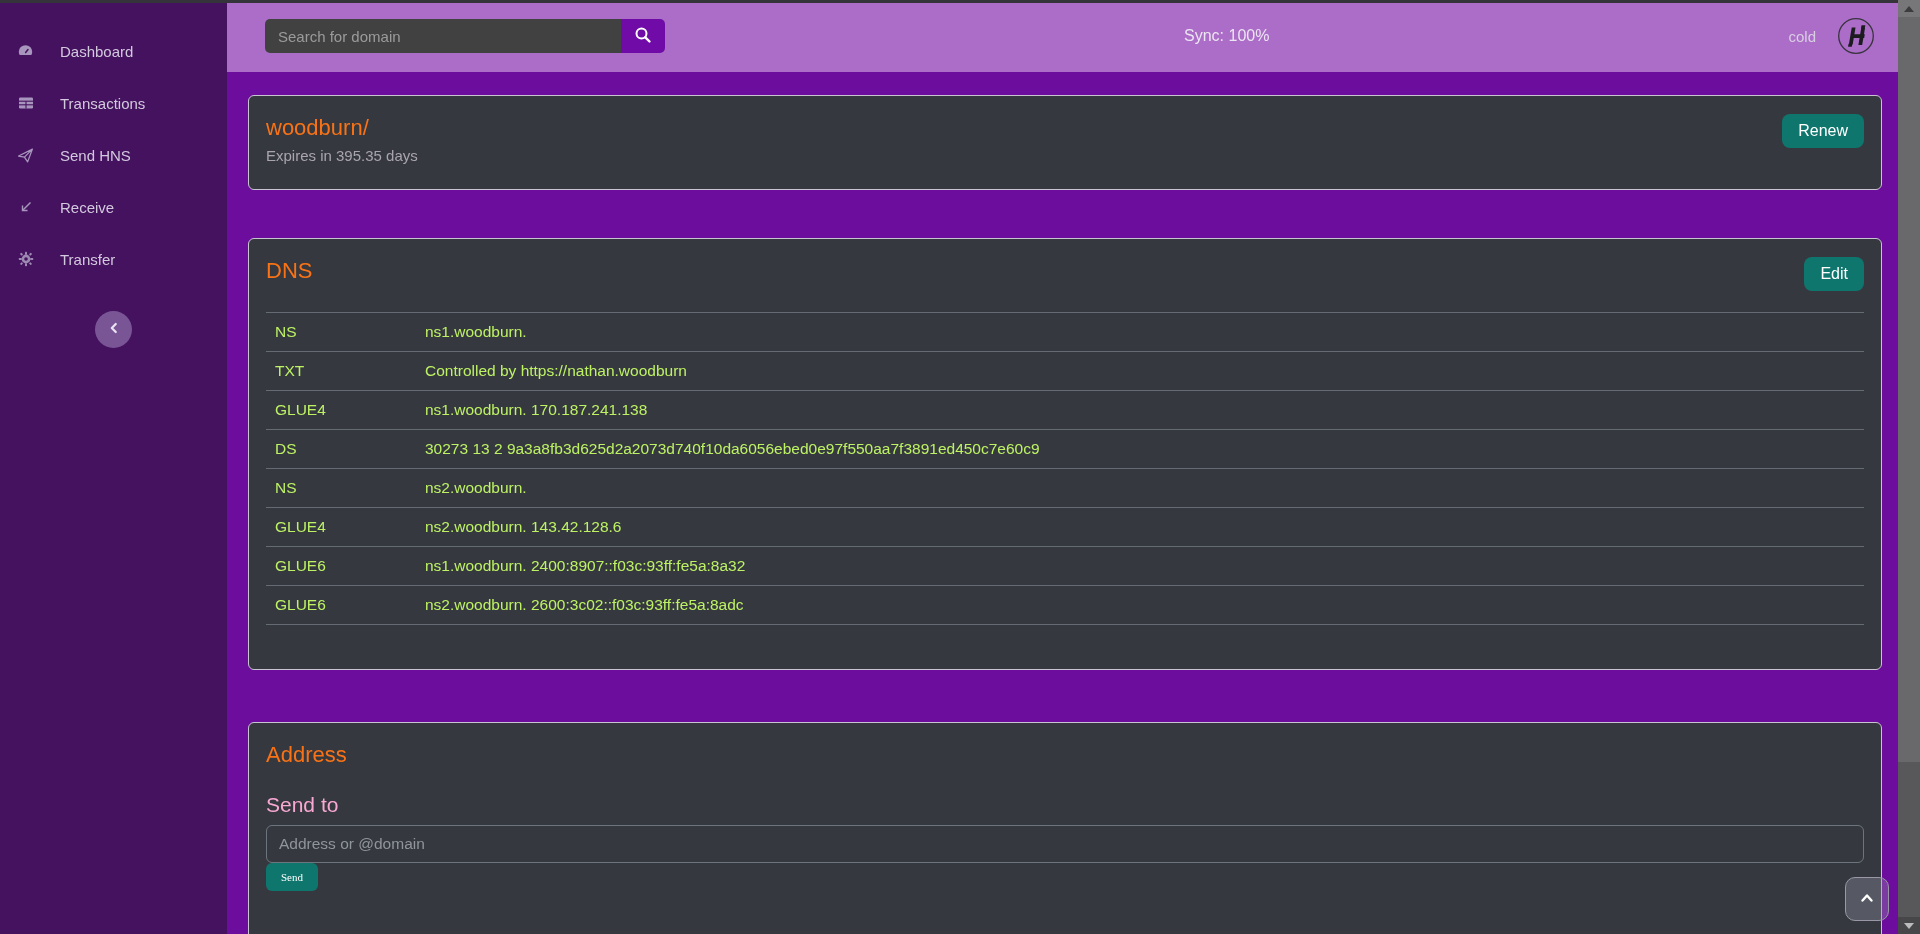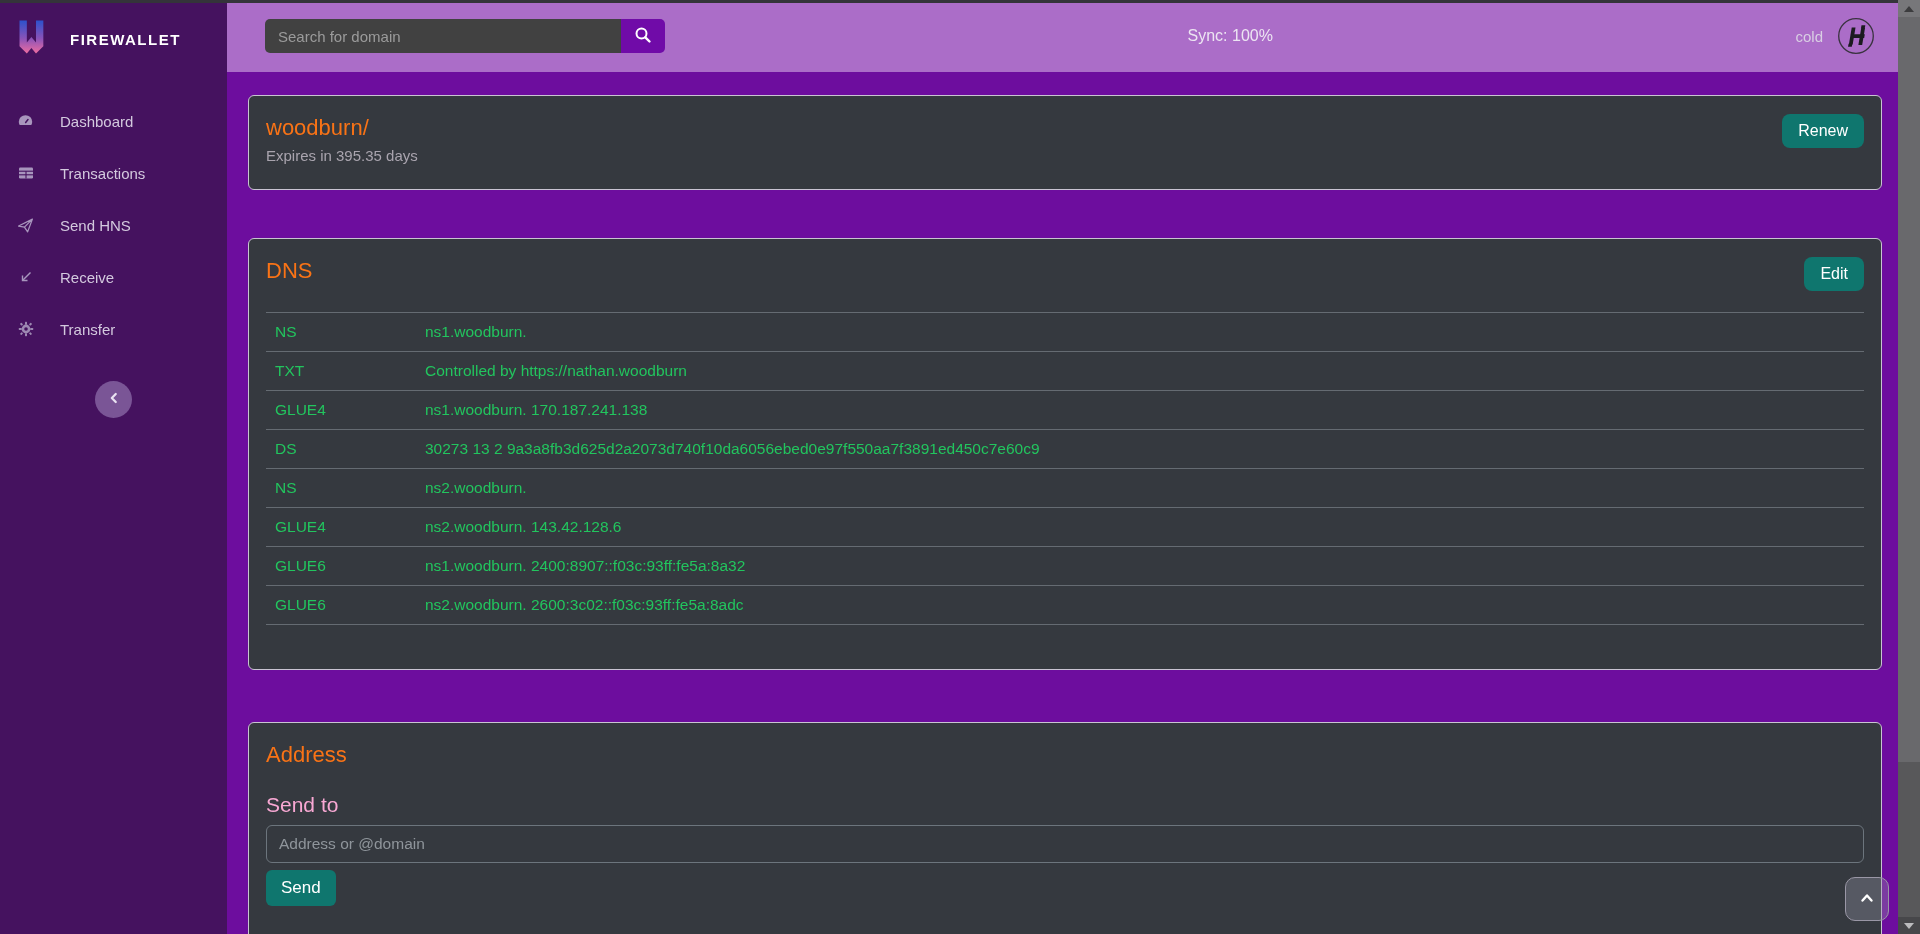--- a/index.html
+++ b/index.html
@@ -23,81 +23,66 @@
   .collapse-btn { width:37px; height:37px; border-radius:50%; border:none; background:#7a5596; margin:26px auto 0 auto; display:flex; align-items:center; justify-content:center; cursor:pointer; }
 
   
   .main { width:1671px; display:flex; flex-direction:column; height:934px;border-radius:22px; }
   .topbar { height:72px; min-height:72px; background:#ab6dc8; display:flex; align-items:center; padding:0 23px 0 38px; }
   .search-group { display:flex; height:34px; }
   .search-input { width:356px; height:34px; background:#414141; border:none; outline:none; border-radius:5px 0 0 5px; color:#e8e8e8; padding:0 13px; font-size:15px; font-family:"Liberation Sans", sans-serif; }
   .search-input::placeholder { color:#9b9b9b; }
   .search-btn { width:44px; height:34px; background:#700ba8; border:none; border-radius:0 5px 5px 0; display:flex; align-items:center; justify-content:center; cursor:pointer; }
   .sync { flex:1; text-align:center; color:#ece5f2; font-size:16px; }
-  .wallet-group { display:flex; align-items:center; gap:14px; }
+  .wallet-group { display:flex; align-items:center; gap:21px; }
   .wallet-name { color:#d9cfe3; font-size:15px; cursor:pointer; }
   .wallet-avatar { width:38px; height:38px; cursor:pointer; }
 
   .content { flex:1; padding:23px 16px 0 21px; overflow:hidden; }
   .card { background:#35393f; border:1px solid #c9c4d2; border-radius:6px; padding:18px 17px; }
 
   
   .domain-card { min-height:95px; display:flex; align-items:flex-start; justify-content:space-between; }
   .card-title { font-size:22px; font-weight:400; color:#f97316; line-height:28px; }
   .domain-expiry { margin-top:5px; font-size:15px; color:#a9a4ae; }
   .btn-purple { background:#0f766e; color:#ffffff; border:none; border-radius:8px; padding:8px 16px; font-size:16px; cursor:pointer; font-family:"Liberation Sans", sans-serif; }
 
   
   .dns-card { margin-top:48px; min-height:432px; padding-bottom:30px; }
   .card-head { display:flex; align-items:flex-start; justify-content:space-between; margin-bottom:21px; }
   .dns-table { width:100%; border-collapse:collapse; font-size:15.5px; }
-  .dns-table td { border-top:1px solid #656b72; padding:10px 9px; color:#22c55e; }
+  .dns-table td { border-top:1px solid #656b72; padding:10px 9px; color:#bef264; }
   .dns-table tr:last-child td { border-bottom:1px solid #656b72; }
   .dns-type { width:150px; }
 
   
   .transfer-card { margin-top:52px; min-height:250px; }
   .field-label { margin-top:24px; font-size:21px; color:#f9a8d4; }
   .address-input { margin-top:8px; width:100%; height:38px; background:transparent; border:1px solid #6c757d; border-radius:6px; color:#f97316; padding:0 12px; font-size:15.5px; outline:none; font-family:"Liberation Sans", sans-serif; }
   .address-input::placeholder { color:#8f959b; }
-  .send-btn { margin-top:7px; border-radius:6px; padding:8px 15px; font-size:17px; }
+  .send-btn { margin-top:0; border-radius:6px; padding:8px 15px; font-size:11px;font-family:Liberation Serif, serif; }
 
   
   .scroll-top { position:absolute; left:1845px; top:877px; width:44px; height:44px; border-radius:10px; background:rgba(150,150,165,0.35); border:1px solid #9a97a6; display:flex; align-items:center; justify-content:center; cursor:pointer; z-index:40; }
 
   
   .scrollbar { width:22px; min-width:22px; height:934px; background:#58585a; display:flex; flex-direction:column; align-items:center; position:relative; z-index:60; }
   .sb-btn { width:22px; height:17px; display:flex; align-items:center; justify-content:center; cursor:pointer; }
   .sb-btn.up { background:#77777a; }
   .sb-btn.down { position:absolute; bottom:0; background:#47474a; }
   .tri-up { width:0; height:0; border-left:5px solid transparent; border-right:5px solid transparent; border-bottom:6px solid #3c3c3e; }
   .tri-down { width:0; height:0; border-left:5px solid transparent; border-right:5px solid transparent; border-top:6px solid #bcbcbe; }
   .sb-thumb { width:22px; height:745px; background:#69696c; cursor:pointer; }
 </style>
 </head>
 <body>
 
 <div class="top-strip"></div>
 
 <aside class="sidebar">
-  <div class="brand">
-    <span>
-      <svg width="44" height="44" viewBox="0 0 48 48">
-        <defs>
-          <linearGradient id="wgrad" x1="0" y1="0" x2="0" y2="1">
-            <stop offset="0" stop-color="#2c51cc"></stop>
-            <stop offset="0.55" stop-color="#8b53b8"></stop>
-            <stop offset="1" stop-color="#ef6da0"></stop>
-          </linearGradient>
-        </defs>
-        <path fill="url(#wgrad)" d="M6 6 L14 6 L14 30 L19 24 L24 30 L24 6 L32 6 L32 34 L24 42 L19 36 L14 42 L6 34 Z"></path>
-      </svg>
-    </span>
-    <span class="brand-name">FIREWALLET</span>
-  </div>
 
   <ul class="nav-list">
     <li class="nav-item">
       <span class="ni">
         <svg width="17" height="17" viewBox="0 0 16 16">
           <path fill="#a895bd" d="M8 2 A6.3 6.3 0 0 1 14.3 8.3 A6.3 6.3 0 0 1 13.5 11.3 L2.5 11.3 A6.3 6.3 0 0 1 1.7 8.3 A6.3 6.3 0 0 1 8 2 Z"></path>
           <rect x="7.4" y="4.6" width="1.4" height="5" rx="0.7" fill="#45125f" transform="rotate(38 8 9)"></rect>
         </svg>
       </span>
       <span>Dashboard</span>

